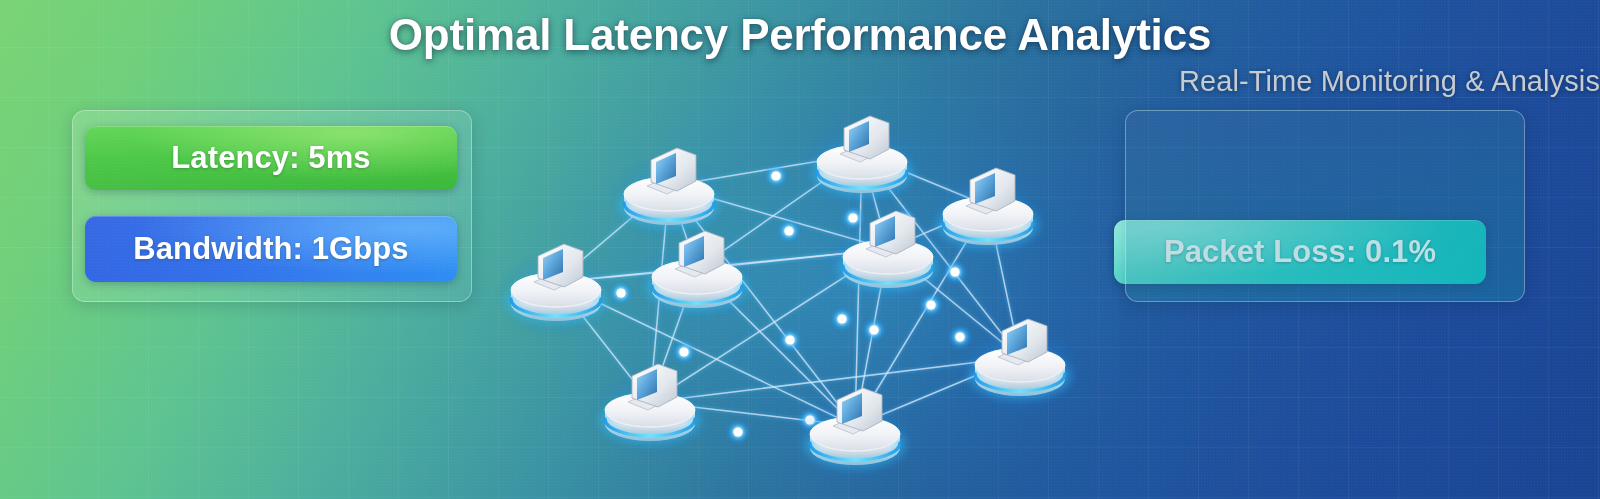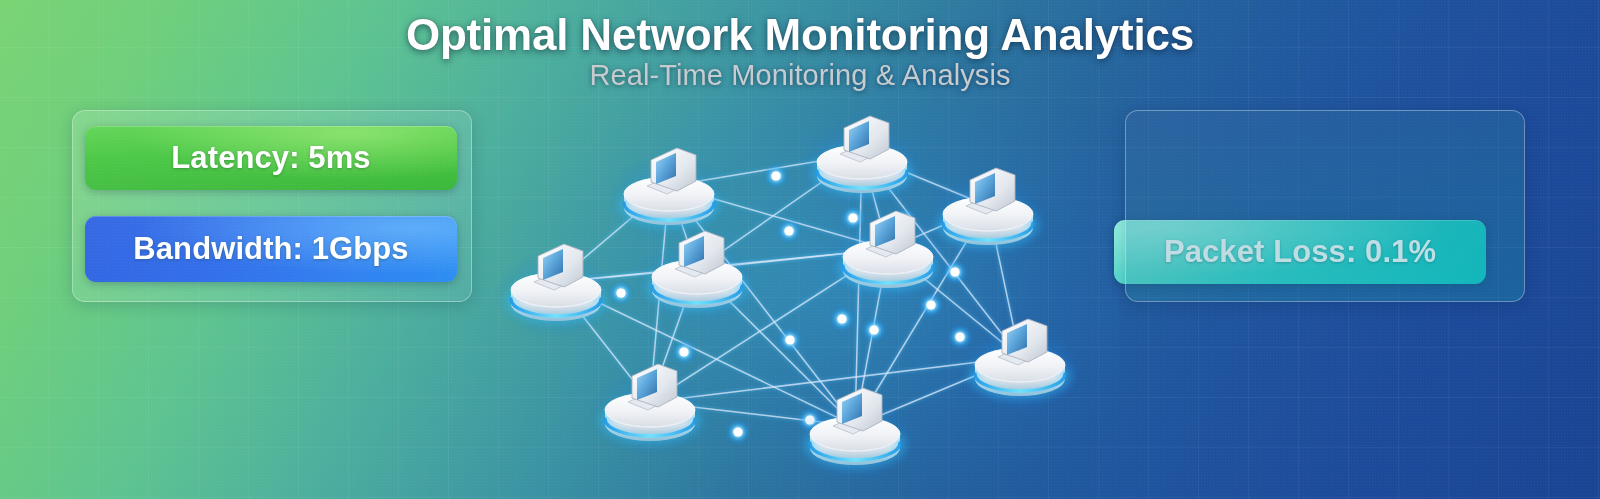--- a/index.html
+++ b/index.html
@@ -69,25 +69,27 @@
   }
   #title {
     font-size: 44px;
     font-weight: bold;
     color: #ffffff;
     letter-spacing: -0.2px;
     line-height: 1.06;
     text-shadow: 0 2px 7px rgba(0,24,48,.55), 0 0 1px rgba(0,0,0,.4);
   }
   #subtitle {
+    margin-top: 6px;
     font-size: 29px;
     font-weight: normal;
     color: #c6cbd0;
     letter-spacing: .1px;
     text-shadow: 0 1px 5px rgba(0,20,45,.5);
+    text-align: right;
   }
 
   
   .panel {
     position: absolute;
     border-radius: 13px;
     border: 1px solid rgba(255,255,255,.33);
     box-shadow: 0 3px 16px rgba(0,25,60,.18);
     z-index: 5;
   }
@@ -398,21 +400,21 @@
           <ellipse cx="855" cy="434" rx="45" ry="17" fill="none" stroke="rgba(255,255,255,.85)" stroke-width="1"></ellipse>
           <path d="M 833 426 l 18 -8 l 20 7 l -18 9 z" fill="#e6eaf0" stroke="#b6bfca" stroke-width="0.8"></path>
           <path d="M 856 412 l 8 0 l 0 9 l -8 0 z" fill="#cdd4dd"></path>
           <path d="M 837 400 l 26 -12 l 19 7 l 0 26 l -19 10 l -26 -9 z" fill="url(#bezelGrad)" stroke="#aab3bf" stroke-width="0.9"></path>
           <path d="M 842 402 l 20 -9 l 0 23 l -20 8 z" fill="url(#screenGrad)"></path>
         </g>
       </g>
   </svg>
 
   <div id="header">
-    <div id="title">Optimal Network Monitoring Analytics</div>
+    <div id="title">Optimal Latency Performance Analytics</div>
     <div id="subtitle">Real-Time Monitoring &amp; Analysis</div>
   </div>
 
   <div class="panel" id="panel-left"></div>
   <div class="badge" id="badge-latency">Latency: 5ms</div>
   <div class="badge" id="badge-bandwidth">Bandwidth: 1Gbps</div>
 
   <div class="panel" id="panel-right"></div>
   <div class="badge" id="badge-packetloss">Packet Loss: 0.1%</div>
 

